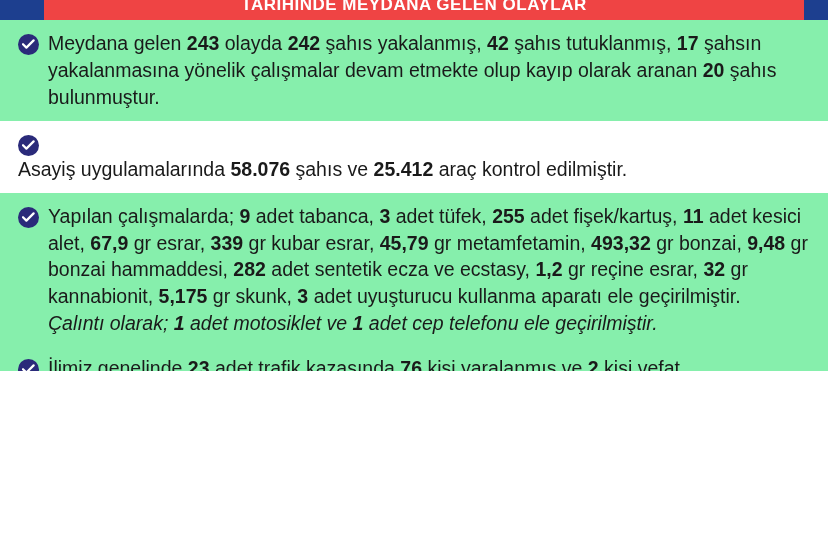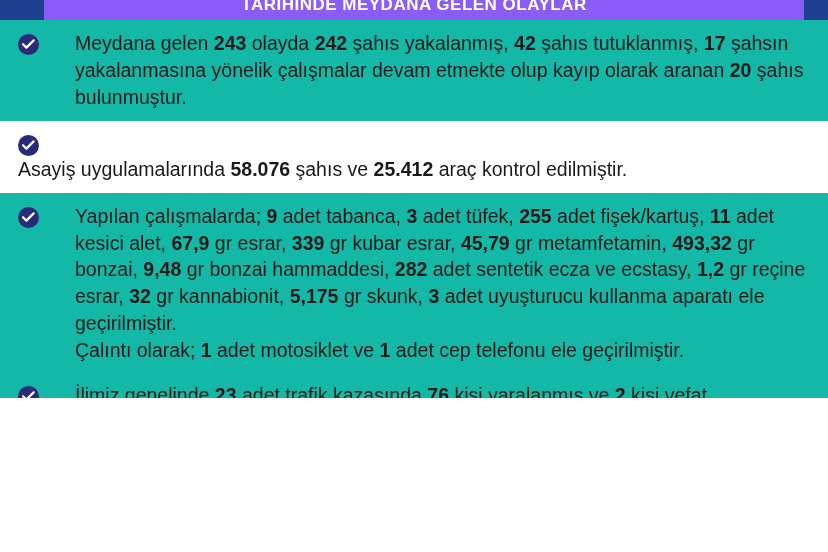--- a/index.html
+++ b/index.html
@@ -16,21 +16,21 @@
   .page {
     position: relative;
     width: 828px;
     height: 552px;
     background: #ffffff;
   }
   
   .header-bar {
     position: relative;
     height: 20px;
-    background: #8b5cf6;
+    background: #ef4444;
     overflow: hidden;
   }
   .header-bar .left-cap {
     position: absolute;
     left: 0;
     top: 0;
     width: 44px;
     height: 20px;
     background: #1d3f8f;
   }
@@ -59,22 +59,21 @@
   .rows {
     display: block;
   }
   .row {
     display: flex;
     align-items: flex-start;
     padding: 10px 14px 10px 18px;
     box-sizing: border-box;
   }
   .row.alt {
-    background: #14b8a6;
-    gap: 27px;
+    background: #86efac;
   }
   .row.plain {
     background: #ffffff;
     flex-direction: column;
   }
   .bullet {
     flex: 0 0 auto;
     width: 21px;
     height: 21px;
     margin-top: 4px;
@@ -93,20 +92,21 @@
     font-size: 19.5px;
     line-height: 1.38;
     color: #1a1a1a;
     font-family: "Liberation Sans", sans-serif;
   }
   .row-text b {
     font-weight: bold;
   }
   .row-text .line2 {
     display: block;
+    font-style: italic;
   }
   .cut-row {
     overflow: hidden;
     height: 24px;
     padding-top: 8px;
     padding-bottom: 0;
   }
 </style>
 </head>
 <body>

